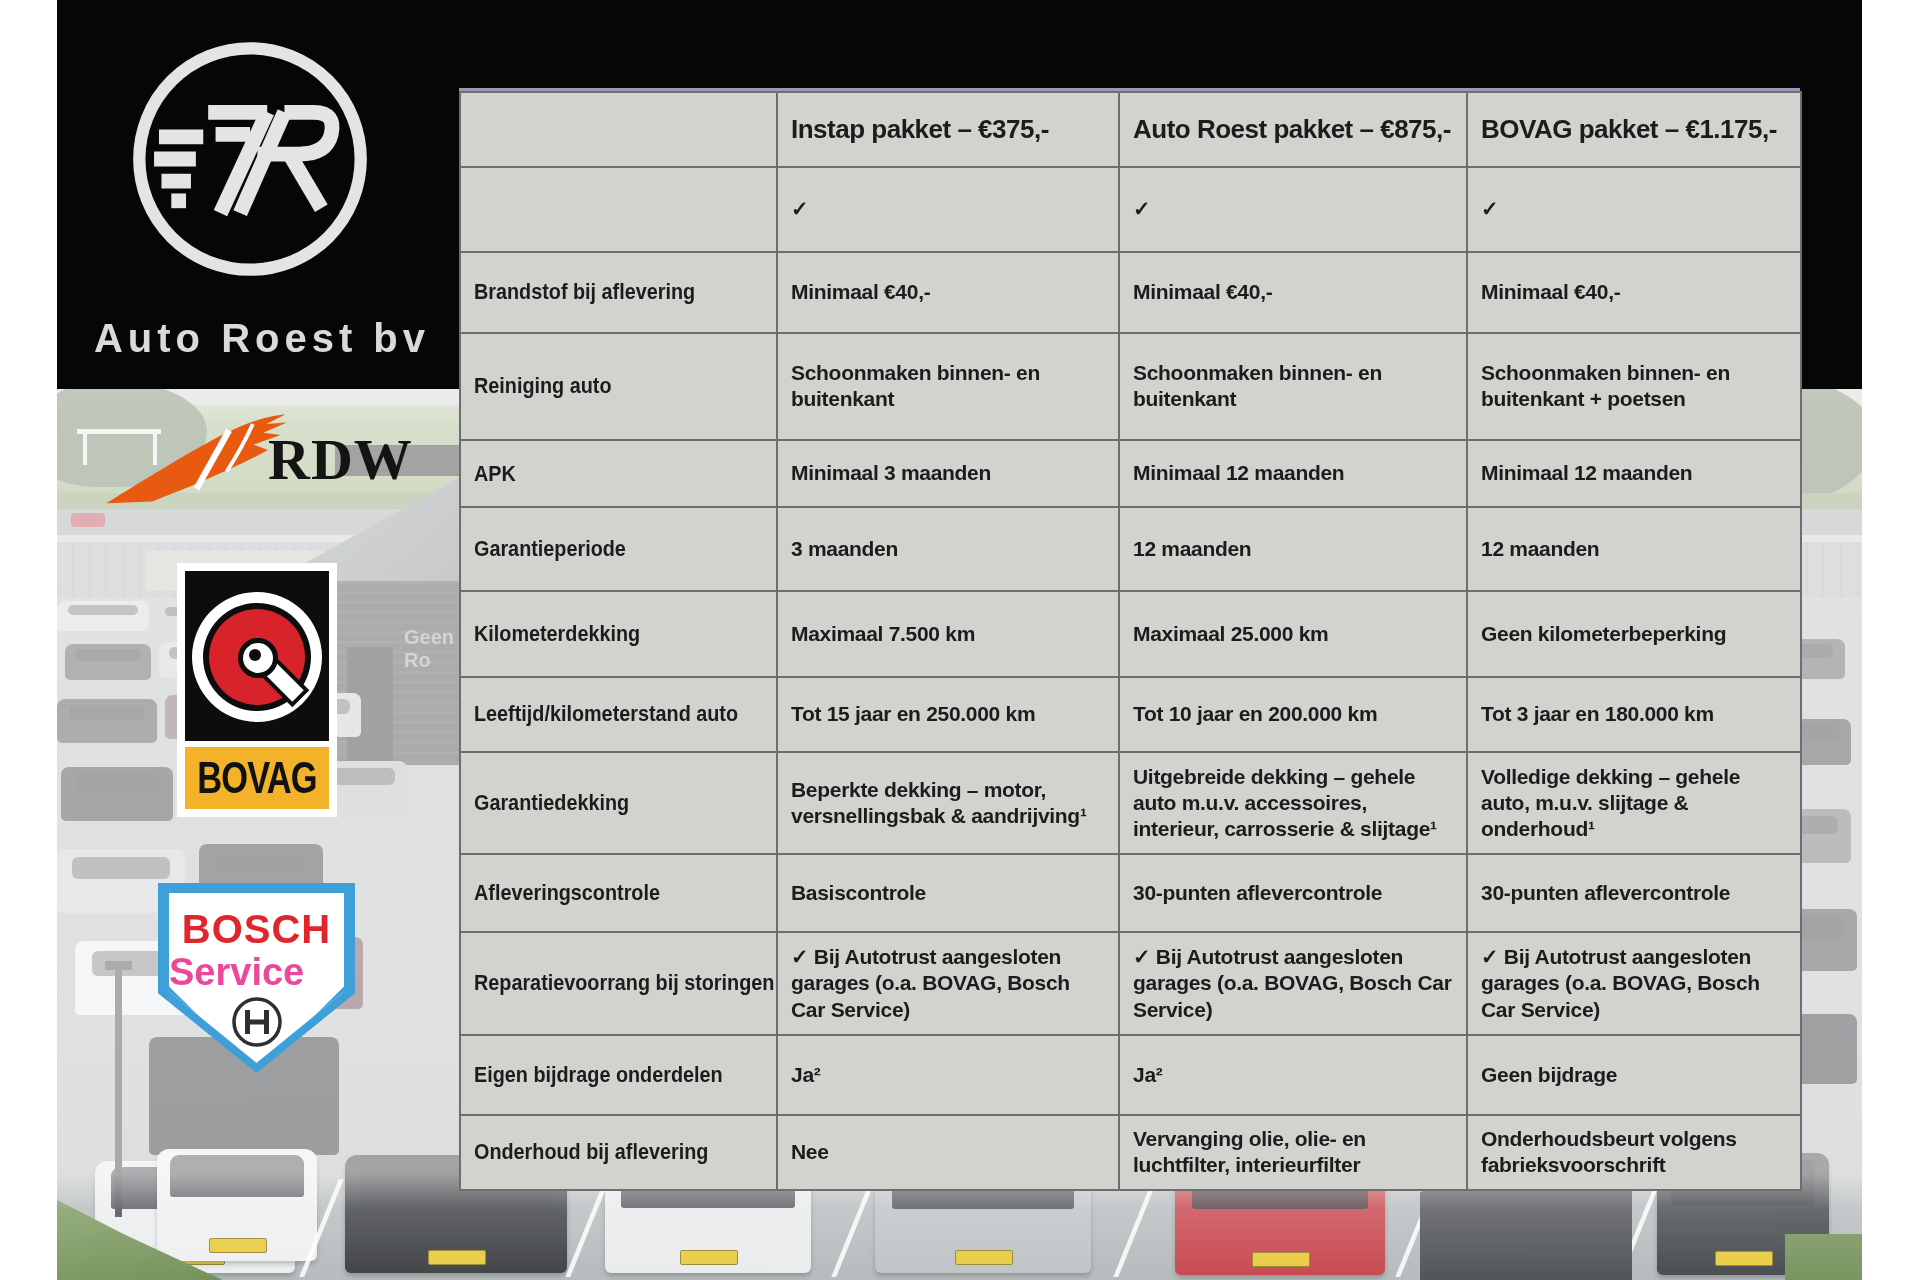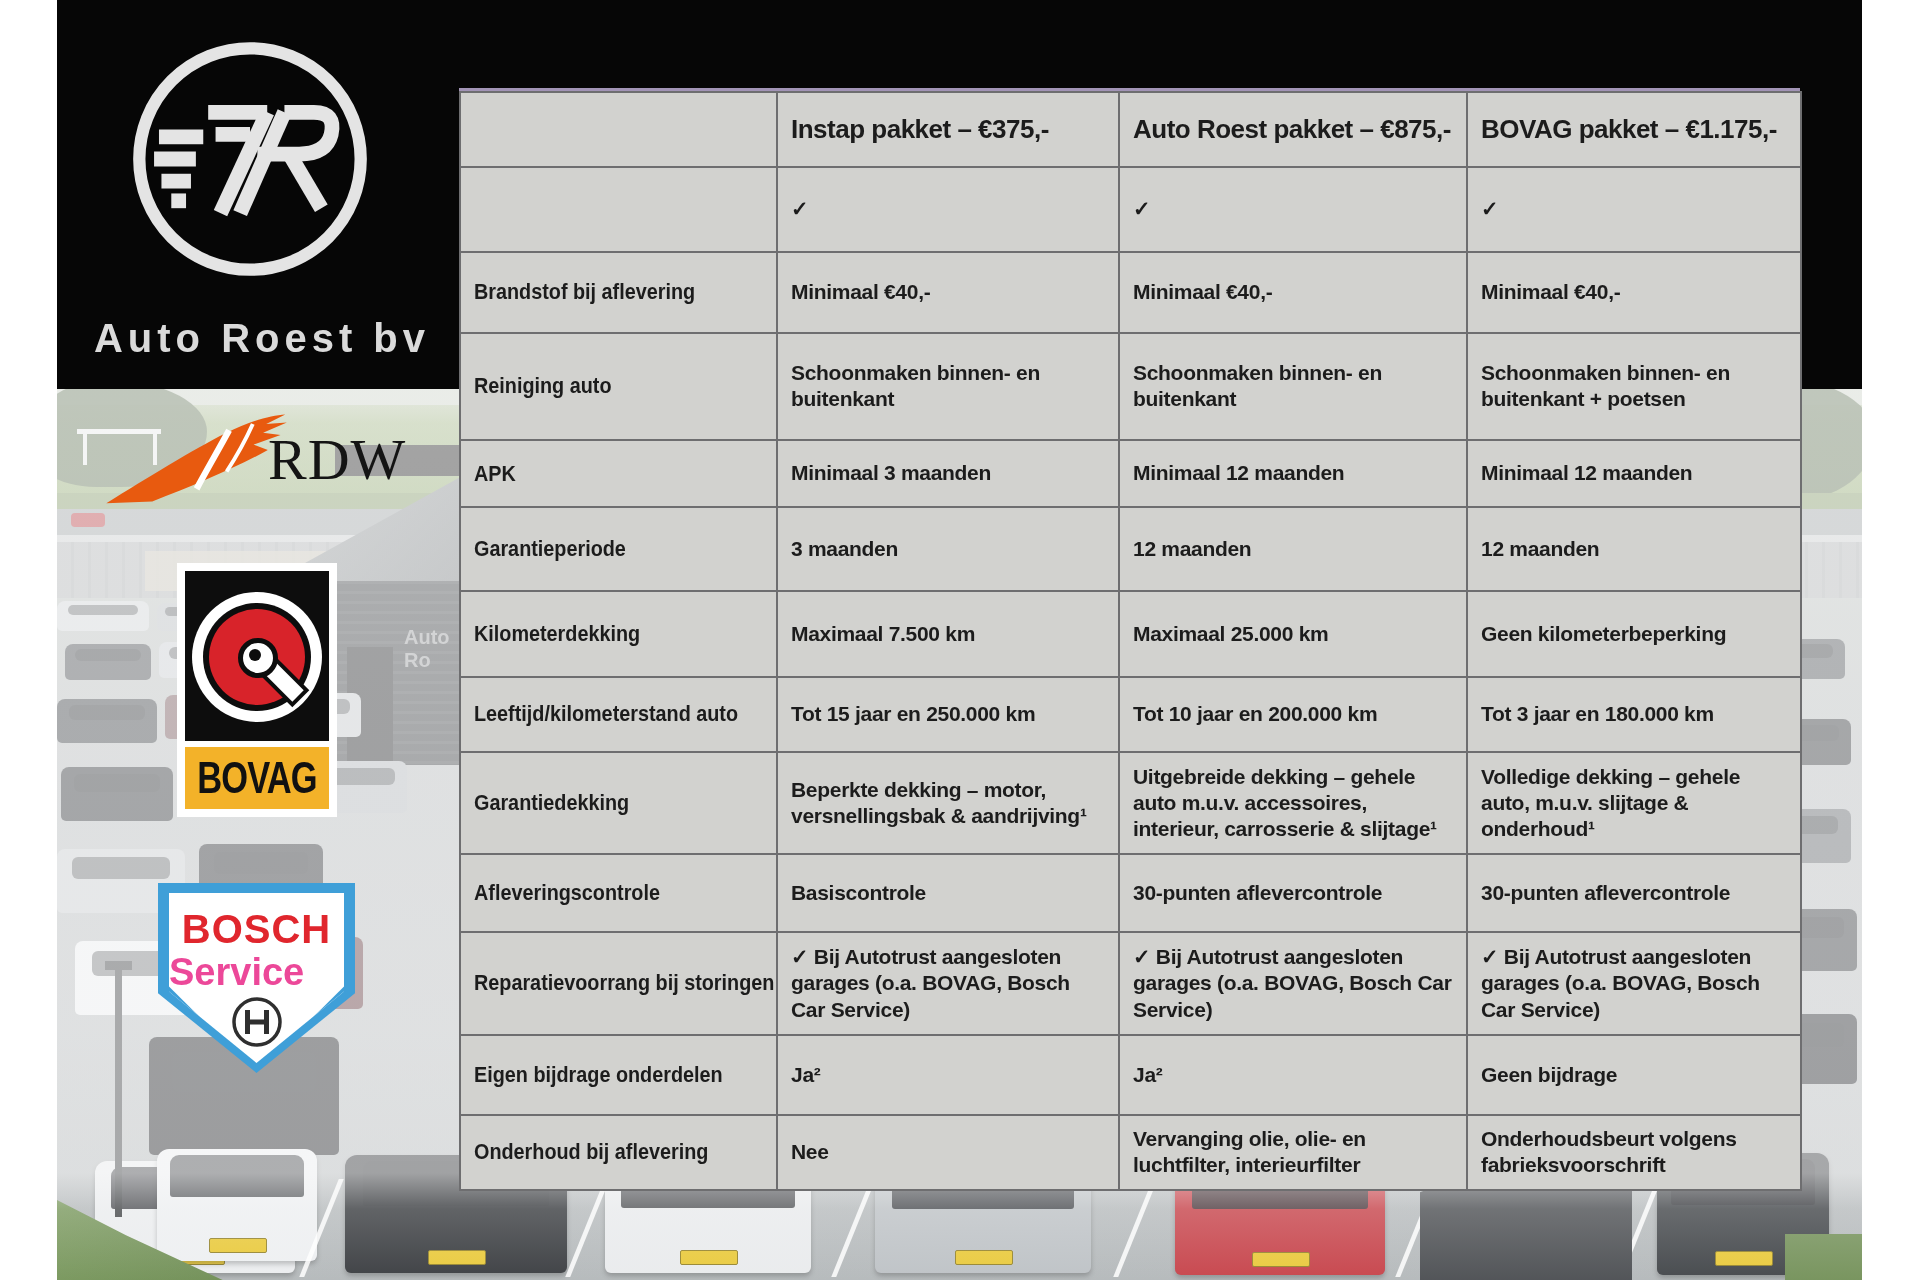--- a/index.html
+++ b/index.html
@@ -51,21 +51,21 @@
           clip-path:polygon(0 32%,50% 0,100% 30%,100% 100%,0 100%);}
   .grass-l{left:0;top:798px;width:345px;height:93px;background:linear-gradient(120deg,#6d8f4e,#597a3e);
            clip-path:polygon(0 14%,20% 52%,48% 100%,0 100%);}
   .grass-r{left:1728px;top:845px;width:77px;height:46px;background:#67874a;}
   .ph-fade{left:0;top:0;width:100%;height:100%;pointer-events:none;
            background:linear-gradient(180deg,rgba(252,252,252,.62) 0%,rgba(252,252,252,.60) 45%,
                       rgba(252,252,252,.58) 88%,rgba(252,252,252,.28) 92%,rgba(252,252,252,.12) 100%);}
   
   .rdw{position:absolute;left:100px;top:408px;width:300px;height:110px;z-index:4;}
   .rdw-text{position:absolute;left:168px;top:18px;font-family:"Liberation Serif",serif;
-            font-weight:normal;font-size:58px;color:#141414;letter-spacing:1px;}
+            font-weight:bold;font-size:58px;color:#141414;letter-spacing:1px;}
   .bovag{position:absolute;left:177px;top:563px;width:160px;height:254px;background:#ffffff;
          z-index:4;box-sizing:border-box;padding:8px;}
   .bovag-top{position:relative;width:144px;height:170px;background:#0d0d0d;overflow:hidden;}
   .bv-ring{position:absolute;left:7px;top:21px;width:130px;height:130px;border-radius:50%;background:#ffffff;}
   .bv-gap{position:absolute;left:18px;top:32px;width:108px;height:108px;border-radius:50%;background:#0d0d0d;}
   .bv-red{position:absolute;left:24px;top:38px;width:96px;height:96px;border-radius:50%;background:#d8232a;}
   .bv-shaft{position:absolute;left:64px;top:84px;width:16px;height:58px;background:#ffffff;
             box-shadow:0 0 0 4px #0d0d0d;transform-origin:50% 0;transform:rotate(-45deg);}
   .bv-head{position:absolute;left:53px;top:67px;width:30px;height:30px;border-radius:50%;
            background:#ffffff;border:5px solid #0d0d0d;}
@@ -143,21 +143,21 @@
     <div class="roadcar" style="left:14px;top:124px;width:34px;height:14px;background:#b5343a;"></div>
     <div class="roadcar" style="left:345px;top:122px;width:30px;height:13px;background:#3f5f9a;"></div>
     <div class="roadcar" style="left:382px;top:123px;width:26px;height:12px;background:#c8373f;"></div>
     <div class="ph-rail"></div>
     <div class="ph-yard"></div>
     <div class="ph-pallets"></div>
     <div class="ph-sign"></div>
     <div class="ph-roof"></div>
     <div class="ph-facade"></div>
     <div class="ph-garage"></div>
-    <div class="ph-building-sign">Auto Ro</div>
+    <div class="ph-building-sign">Geen Ro</div>
     <div id="scene-cars">
         <div class="car" style="left: 0px; top: 212px; width: 92px; height: 30px; background: rgb(207, 211, 214);"></div>
         <div class="car" style="left: 100px; top: 214px; width: 70px; height: 28px; background: rgb(180, 185, 189);"></div>
         <div class="car" style="left: 178px; top: 212px; width: 72px; height: 30px; background: rgb(75, 80, 84);"></div>
         <div class="car" style="left: 8px; top: 255px; width: 86px; height: 36px; background: rgb(58, 62, 67);"></div>
         <div class="car" style="left: 102px; top: 253px; width: 80px; height: 36px; background: rgb(199, 203, 208);"></div>
         <div class="car" style="left: 192px; top: 252px; width: 88px; height: 38px; background: rgb(240, 241, 242);"></div>
         <div class="car" style="left: 0px; top: 310px; width: 100px; height: 44px; background: rgb(47, 52, 57);"></div>
         <div class="car" style="left: 108px; top: 306px; width: 96px; height: 44px; background: rgb(107, 74, 78);"></div>
         <div class="car" style="left: 212px; top: 304px; width: 92px; height: 44px; background: rgb(194, 198, 202);"></div>

